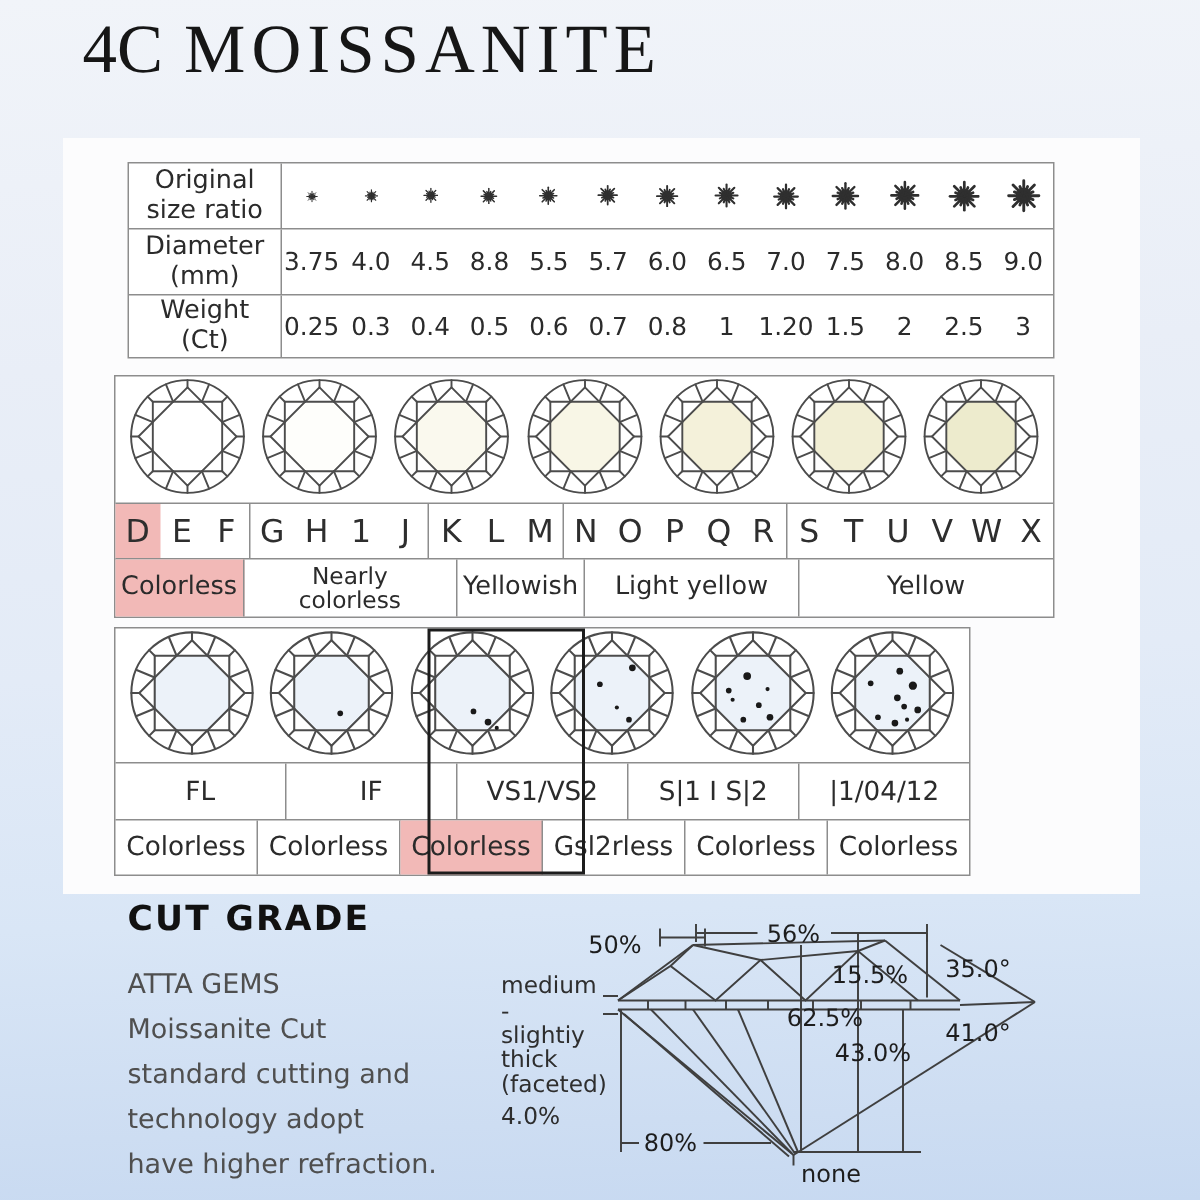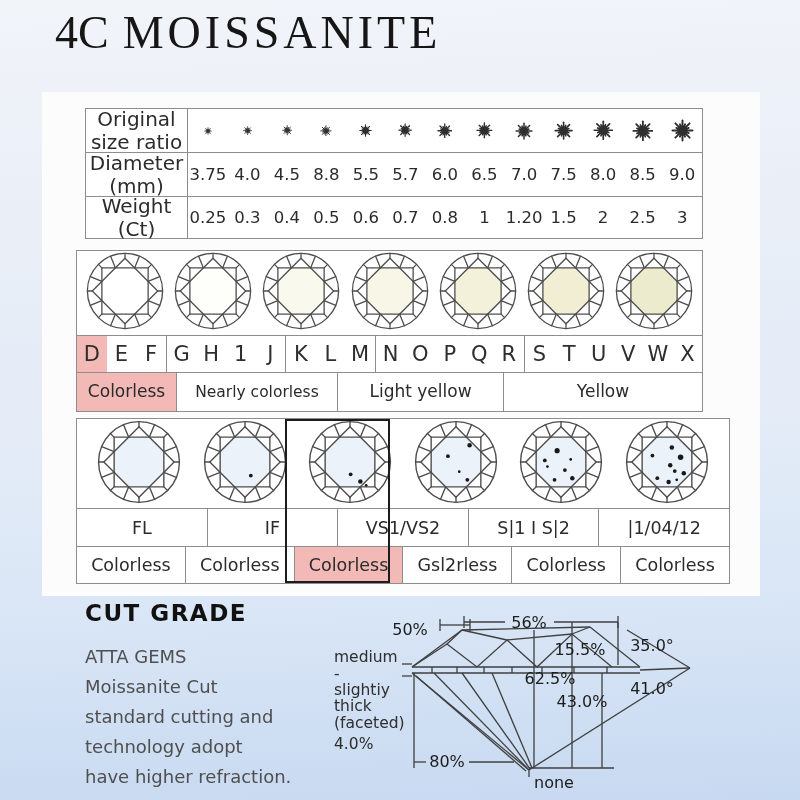--- a/index.html
+++ b/index.html
@@ -10,21 +10,21 @@
   }
   .white-panel{position:absolute;left:42px;top:92px;width:718px;height:504px;background:#fcfcfd;}
   .title{position:absolute;left:55px;top:6px;font-family:"Liberation Serif","DejaVu Serif",serif;
          font-size:46px;color:#161616;white-space:nowrap;}
   .title .t2{letter-spacing:4px;margin-left:14px;}
   .subtitle{position:absolute;left:57px;top:62px;font-size:19px;color:#3a3a3a;letter-spacing:0.5px;}
   .tbl{position:absolute;background:#ffffff;border:1px solid #8d8d8d;box-sizing:border-box;}
   .trow{display:flex;border-bottom:1px solid #8d8d8d;box-sizing:border-box;}
   .trow.last{border-bottom:none;}
   .hcell{width:102px;flex:none;border-right:1px solid #8d8d8d;display:flex;flex-direction:column;
-         align-items:center;justify-content:center;font-size:20px;line-height:1.15;box-sizing:border-box;text-align:center;}
+         align-items:center;justify-content:center;font-size:17px;line-height:1.15;box-sizing:border-box;text-align:center;}
   .dcells{flex:1;display:flex;align-items:center;}
   .dcell{flex:1;display:flex;align-items:center;justify-content:center;font-size:16.5px;}
   .gem-row{display:flex;align-items:center;justify-content:space-evenly;}
   .letter-cell{flex:1;display:flex;align-items:center;justify-content:center;font-size:21px;color:#2e2e2e;box-sizing:border-box;}
   .cat-cell{display:flex;align-items:center;justify-content:center;text-align:center;font-size:17px;
             box-sizing:border-box;line-height:1.05;}
   .grade-cell,.ccolor-cell{flex:1;display:flex;align-items:center;justify-content:center;font-size:17.5px;box-sizing:border-box;}
   .clarity-highlight{position:absolute;left:208px;top:0;width:105px;height:100%;
             border:2px solid #1c1c1c;box-sizing:border-box;pointer-events:none;}
   .cut-heading{position:absolute;left:85px;top:600px;font-size:23px;font-weight:bold;letter-spacing:1.5px;color:#111;}
@@ -586,26 +586,27 @@
         <div class="letter-cell">S</div>
         <div class="letter-cell">T</div>
         <div class="letter-cell">U</div>
         <div class="letter-cell">V</div>
         <div class="letter-cell">W</div>
         <div class="letter-cell">X</div>
       </div>
     <div class="trow last" style="height:38px;" id="group-row">
         <div class="cat-cell" style="flex-grow: 3; flex-basis: 0px; border-right: 1px solid rgb(141, 141, 141); background: rgb(242, 185, 183);">Colorless</div>
         <div class="cat-cell" style="flex-grow: 4; flex-basis: 0px; border-right: 1px solid rgb(141, 141, 141); font-size: 15.5px; padding: 0px 14px;">Nearly colorless</div>
+        <div class="cat-cell" style="flex-grow: 3; flex-basis: 0px; border-right: 1px solid rgb(141, 141, 141);">Yellowish</div>
         <div class="cat-cell" style="flex-grow: 5; flex-basis: 0px; border-right: 1px solid rgb(141, 141, 141);">Light yellow</div>
         <div class="cat-cell" style="flex-grow: 6; flex-basis: 0px;">Yellow</div>
       </div>
   </div>
 
-  <div class="tbl" style="left:76px;top:418px;width:654px;">
+  <div class="tbl" style="left:76px;top:418px;width:571px;">
     <div class="trow gem-row" style="height:90px;" id="clarity-gems">
         <div class=""><svg width="86" height="86" viewBox="0 0 100 100">
             <g stroke="#4c4c4c" stroke-width="1.6" fill="none" stroke-linecap="round">
               <polygon points="62.0,21.1 78.9,38.0 78.9,62.0 62.0,78.9 38.0,78.9 21.1,62.0 21.1,38.0 38.0,21.1" fill="#ecf2f9" stroke="none"></polygon>
               <polygon points="50.0,9.1 90.9,50.0 50.0,90.9 9.1,50.0" fill="none"></polygon>
               <polygon points="78.9,21.1 78.9,78.9 21.1,78.9 21.1,21.1" fill="none"></polygon>
               <line x1="50" y1="9.11" x2="50" y2="3"></line>
               <line x1="78.91359628271793" y1="21.086403717282074" x2="83.23401871576775" y2="16.765981284232268"></line>
               <line x1="90.89" y1="50" x2="97" y2="50"></line>
               <line x1="78.91359628271793" y1="78.91359628271792" x2="83.23401871576775" y2="83.23401871576773"></line>

